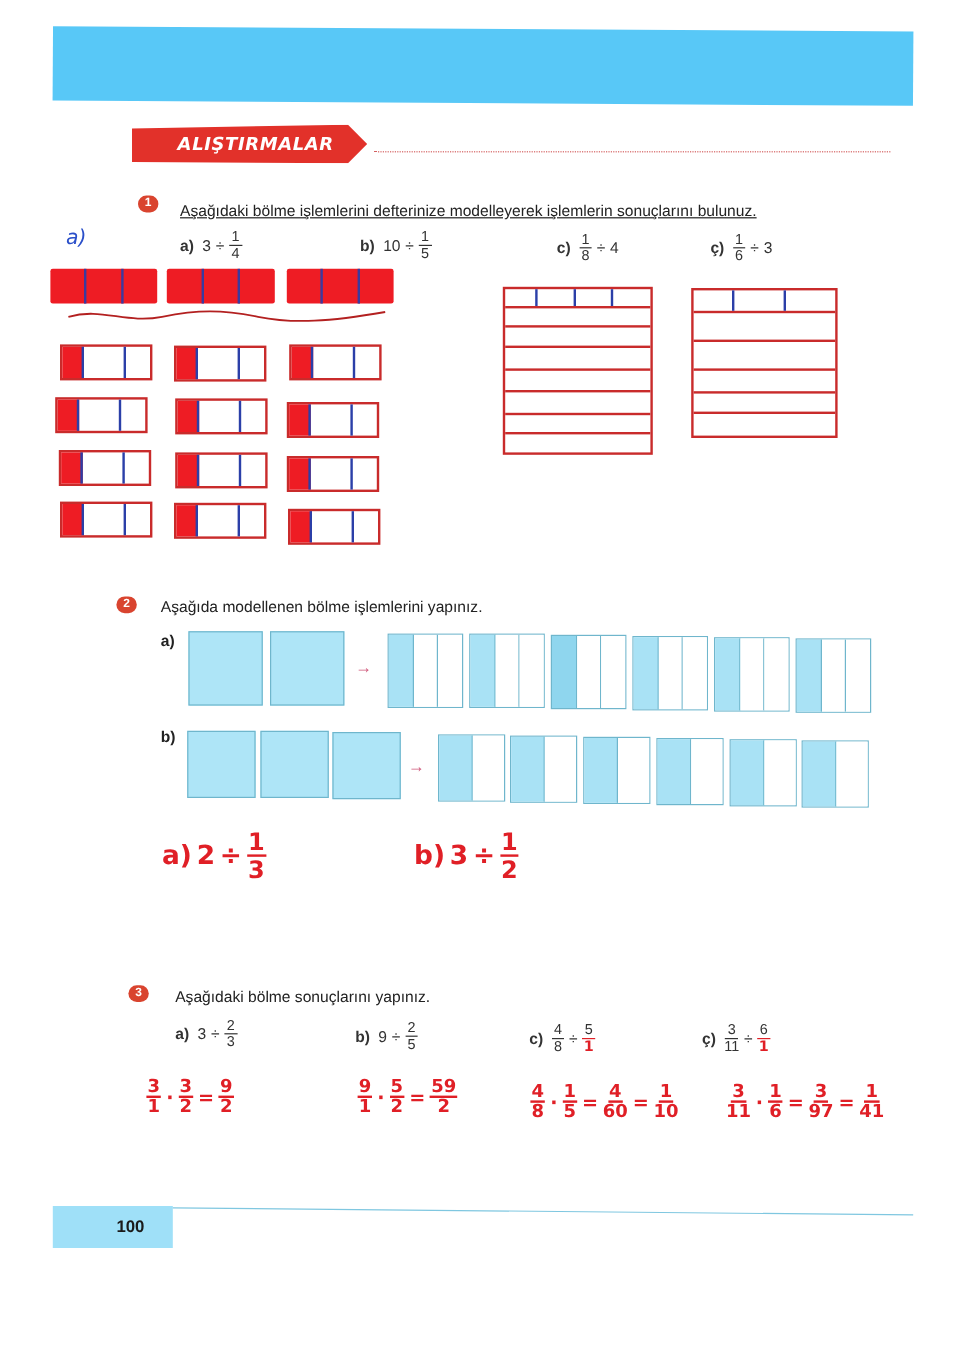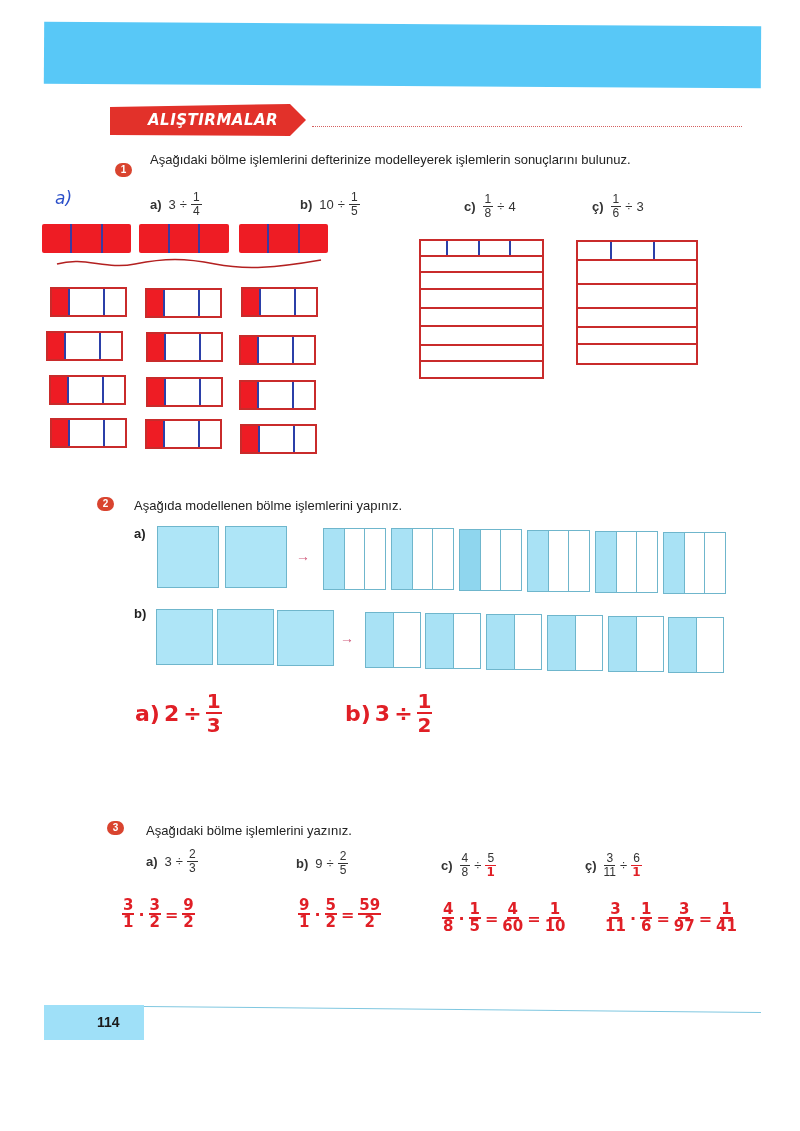--- a/index.html
+++ b/index.html
@@ -64,21 +64,21 @@
 
 <div class="abs section-tag">
   <svg width="196" height="32">
     <polygon points="0,3 180,0 196,16 180,32 0,31" fill="#e2312a"></polygon>
   </svg>
   <span class="section-tag-label">ALIŞTIRMALAR</span>
 </div>
 <div class="abs dotted-rule"></div>
 
 <div class="abs num-badge" style="left:115px;top:163px;">1</div>
-<div class="abs q-text" style="left:150px;top:152px;">Aşağıdaki bölme işlemlerini defterinize modelleyerek işlemlerin sonuçlarını bulunuz.</div>
+<div class="abs q-text" style="left:150px;top:168px;text-decoration:underline;">Aşağıdaki bölme işlemlerini defterinize modelleyerek işlemlerin sonuçlarını bulunuz.</div>
 
 <div class="abs hand-blue" style="left:55px;top:188px;font-size:17px;">a)</div>
 
 <div class="abs prob" style="left:150px;top:191px;">
   <b>a)</b>
   <span>3</span>
   <span>÷</span>
   <span class="frac">
       <span class="num">1</span>
       <span>4</span>
@@ -306,21 +306,21 @@
   <span>b)</span>
   <span>3</span>
   <span>÷</span>
   <span class="hfrac" style="font-size:20px;line-height:22px;">
       <span class="num">1</span>
       <span>2</span>
     </span>
 </div>
 
 <div class="abs num-badge" style="left:107px;top:821px;">3</div>
-<div class="abs q-text" style="left:146px;top:823px;">Aşağıdaki bölme işlemlerini yazınız.</div>
+<div class="abs q-text" style="left:146px;top:823px;">Aşağıdaki bölme sonuçlarını yapınız.</div>
 
 <div class="abs prob" style="left:146px;top:848px;">
   <b>a)</b>
   <span>3</span>
   <span>÷</span>
   <span class="frac">
       <span class="num">2</span>
       <span>3</span>
     </span>
 </div>
@@ -427,14 +427,14 @@
       <span>97</span>
     </span>
   <span>=</span>
   <span class="hfrac">
       <span class="num">1</span>
       <span>41</span>
     </span>
 </div>
 
 <div class="abs bottom-bar"></div>
-<div class="abs page-num">114</div>
+<div class="abs page-num">100</div>
 <div class="abs bottom-line"></div>
 
 </body></html>

